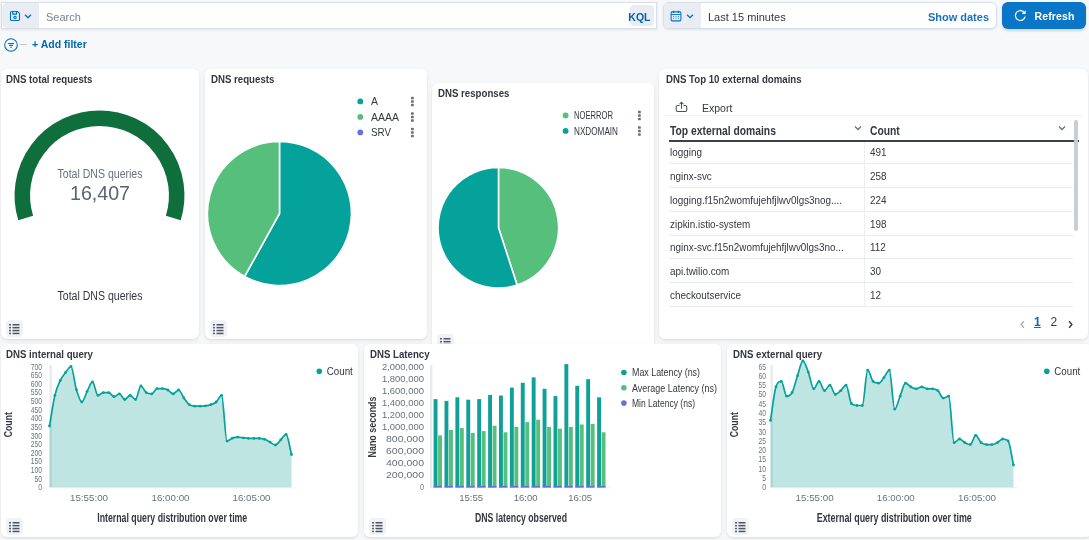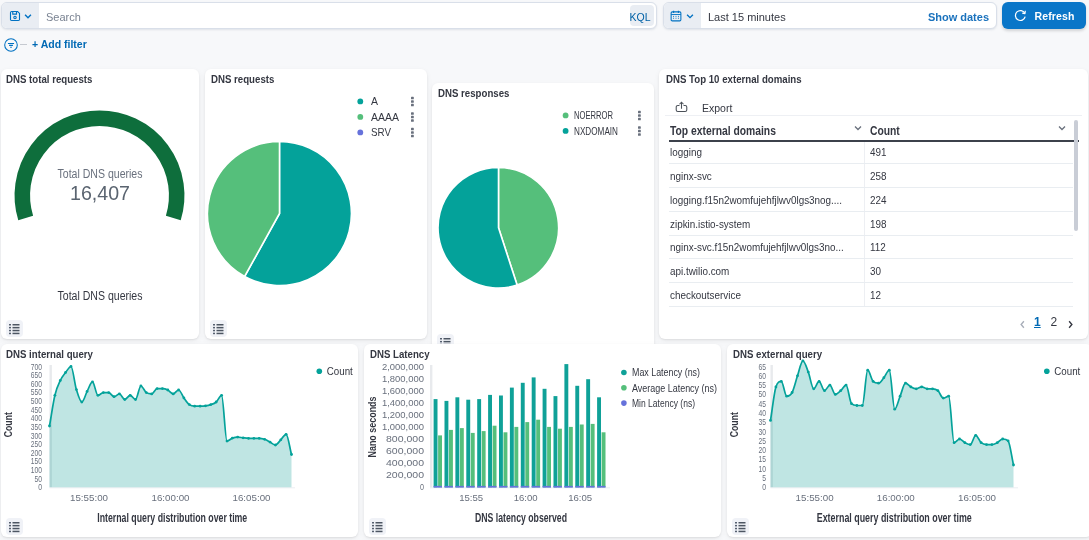--- a/index.html
+++ b/index.html
@@ -1,34 +1,34 @@
 <!DOCTYPE html>
 <html><head><meta charset="utf-8"><style>
 *{margin:0;padding:0;box-sizing:border-box}
 html,body{width:1089px;height:540px;background:#f7f8fa;font-family:"Liberation Sans",sans-serif;overflow:hidden;position:relative}
 .panel{position:absolute;background:#fff;border-radius:6px;box-shadow:0 1px 2px rgba(0,0,0,0.08),0 2px 6px rgba(0,0,0,0.05)}
 .ptitle{position:absolute;left:6px;top:3.5px;font-size:11.5px;font-weight:bold;color:#343741;transform:scaleX(0.84);transform-origin:left}
 .legbtn{position:absolute;left:5px;bottom:2.5px;width:17px;height:17px;background:#f0f2f7;border-radius:4px;display:flex;align-items:center;justify-content:center}
 .sqz{transform:scaleX(0.86);transform-origin:left;white-space:nowrap}
 </style></head><body>
 
-<div style="position:absolute;left:1px;top:2px;width:656px;height:27px;background:#fff;border:1px solid #d9dfe9;border-radius:6px;box-shadow:0 1px 2px rgba(152,162,179,0.25)">
+<div style="position:absolute;left:1px;top:2px;width:656px;height:27px;background:#fff;border:1px solid #d9dfe9;border-radius:0;box-shadow:0 1px 2px rgba(152,162,179,0.25)">
   <div style="position:absolute;left:0;top:0;width:37px;height:25px;background:#e9edf3;border-radius:5px 0 0 5px;display:flex;align-items:center;justify-content:center;gap:2px">
     <svg width="12" height="12" viewBox="0 0 16 16" fill="none" stroke="#0071c2" stroke-width="1.5">
         <path d="M2 3.5 a1.5 1.5 0 0 1 1.5 -1.5 h8 l2.5 2.5 v8 a1.5 1.5 0 0 1 -1.5 1.5 h-9 a1.5 1.5 0 0 1 -1.5 -1.5 z"></path>
         <path d="M5 2 v3.5 h5 v-3.5"></path>
         <circle cx="8" cy="10" r="1.6"></circle>
       </svg>
     <svg width="10" height="10" viewBox="0 0 12 12" fill="none" stroke="#0071c2" stroke-width="1.7">
         <path d="M2.5 4.5 L6 8 L9.5 4.5"></path>
       </svg>
   </div>
   <div style="position:absolute;left:44px;top:8px;font-size:11px;color:#7a8392">Search</div>
   <div style="position:absolute;right:2px;top:2px;width:24px;height:21px;background:#e9edf3;border-radius:4px"></div>
-  <div style="position:absolute;right:5.5px;top:8px;font-size:10.5px;font-weight:normal;color:#0061a6">KQL</div>
+  <div style="position:absolute;right:5.5px;top:8px;font-size:10.5px;font-weight:bold;color:#0061a6">KQL</div>
 </div>
 <div style="position:absolute;left:663px;top:2px;width:334px;height:27px;background:#fff;border:1px solid #d9dfe9;border-radius:6px;box-shadow:0 1px 2px rgba(152,162,179,0.25)">
   <div style="position:absolute;left:0;top:0;width:37px;height:25px;background:#e9edf3;border-radius:5px 0 0 5px;display:flex;align-items:center;justify-content:center;gap:3px">
     <svg width="12" height="12" viewBox="0 0 16 16" fill="none" stroke="#0071c2" stroke-width="1.4">
         <rect x="1.5" y="2.5" width="13" height="12" rx="1.5"></rect>
         <path d="M1.5 6 h13" stroke-width="1.2"></path>
         <path d="M4.8 1 v3M11.2 1 v3"></path>
         <g stroke-width="1.1">
           <path d="M4 8.5h1.4M7.3 8.5h1.4M10.6 8.5h1.4M4 11h1.4M7.3 11h1.4M10.6 11h1.4"></path>
         </g>

